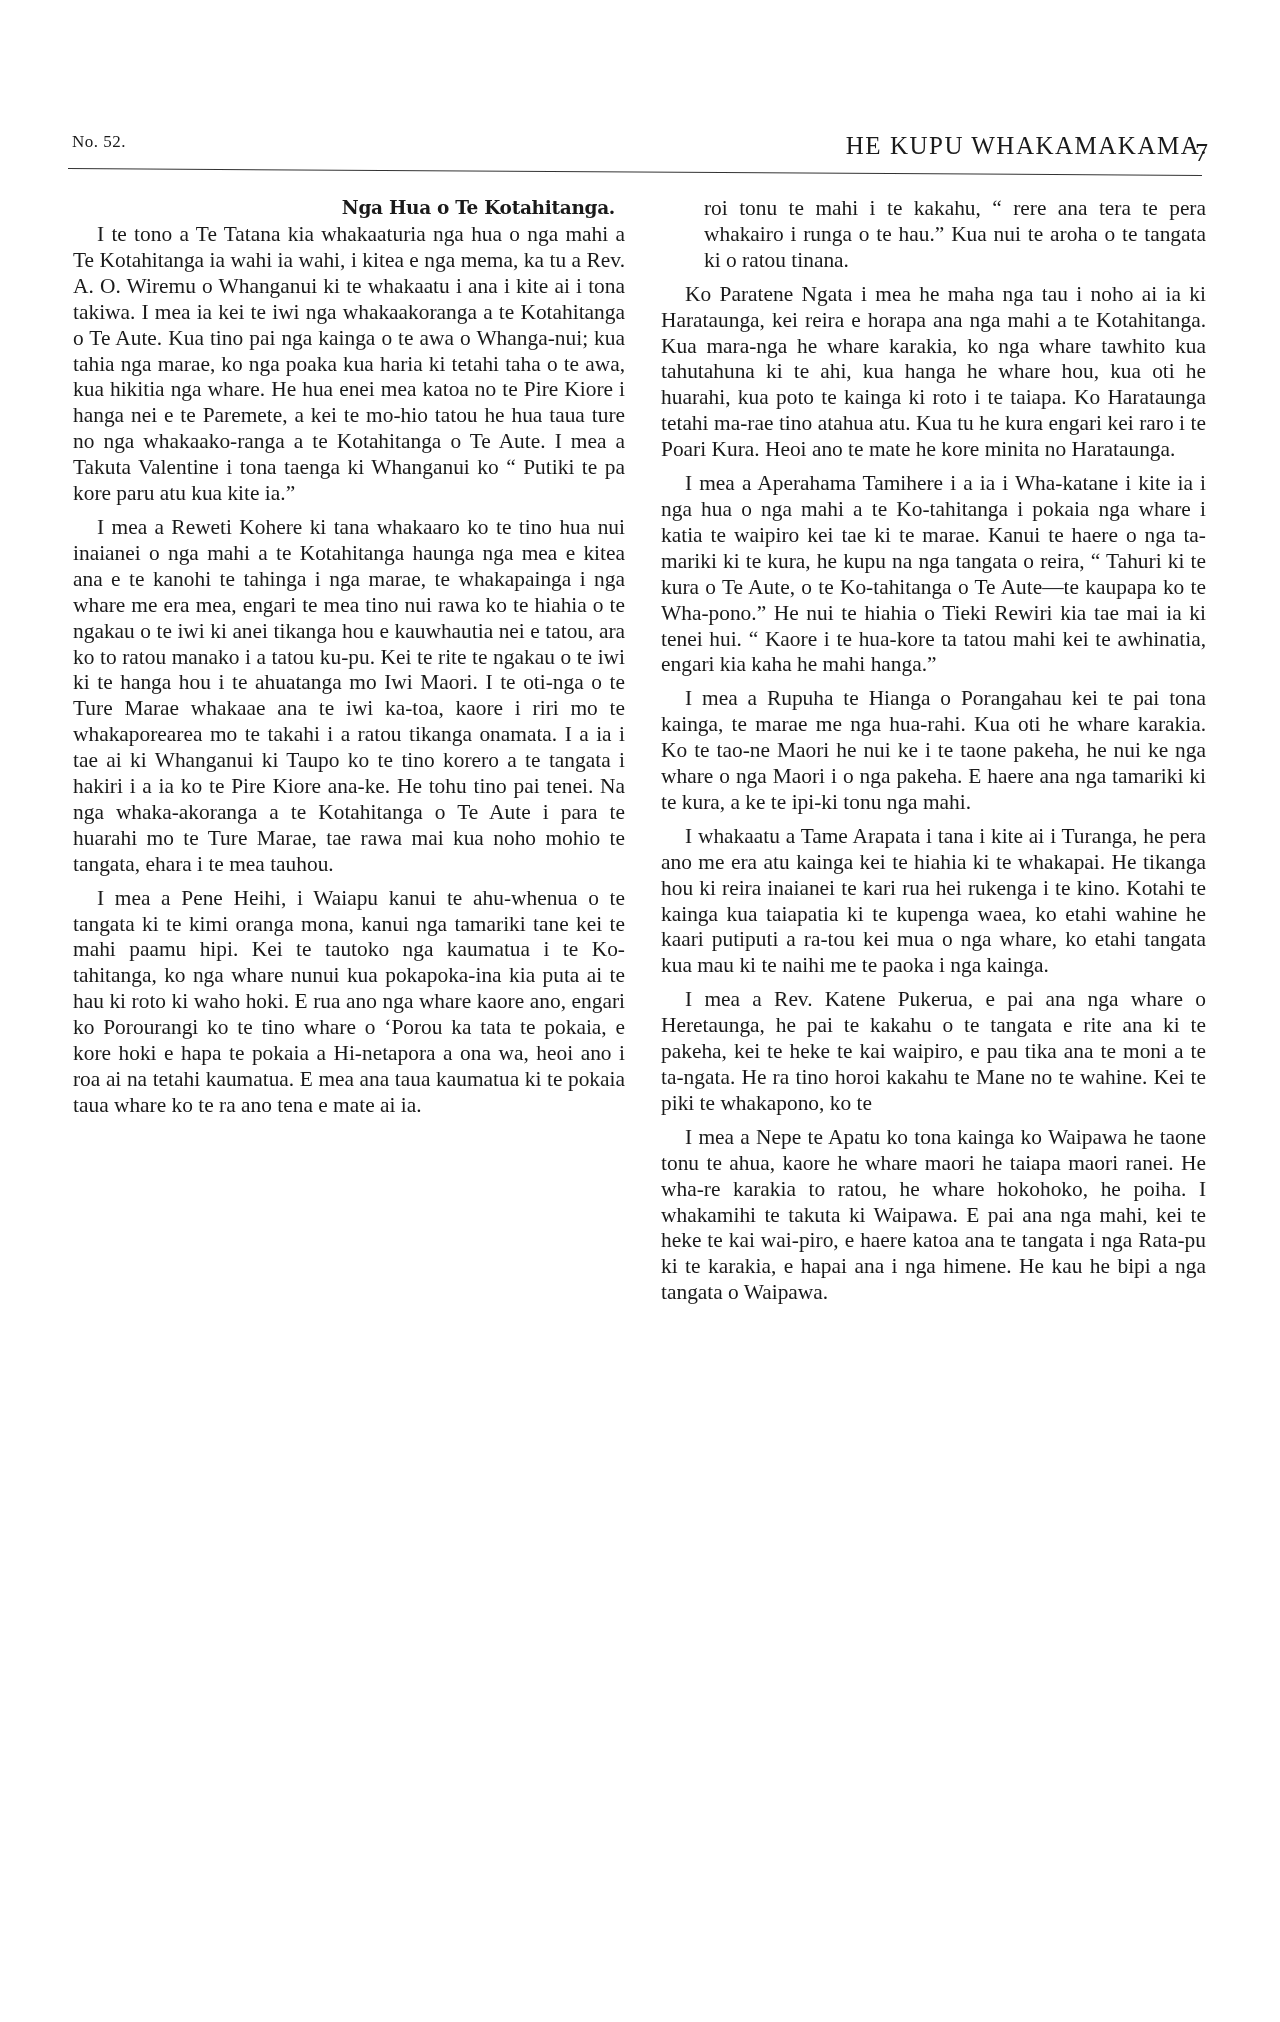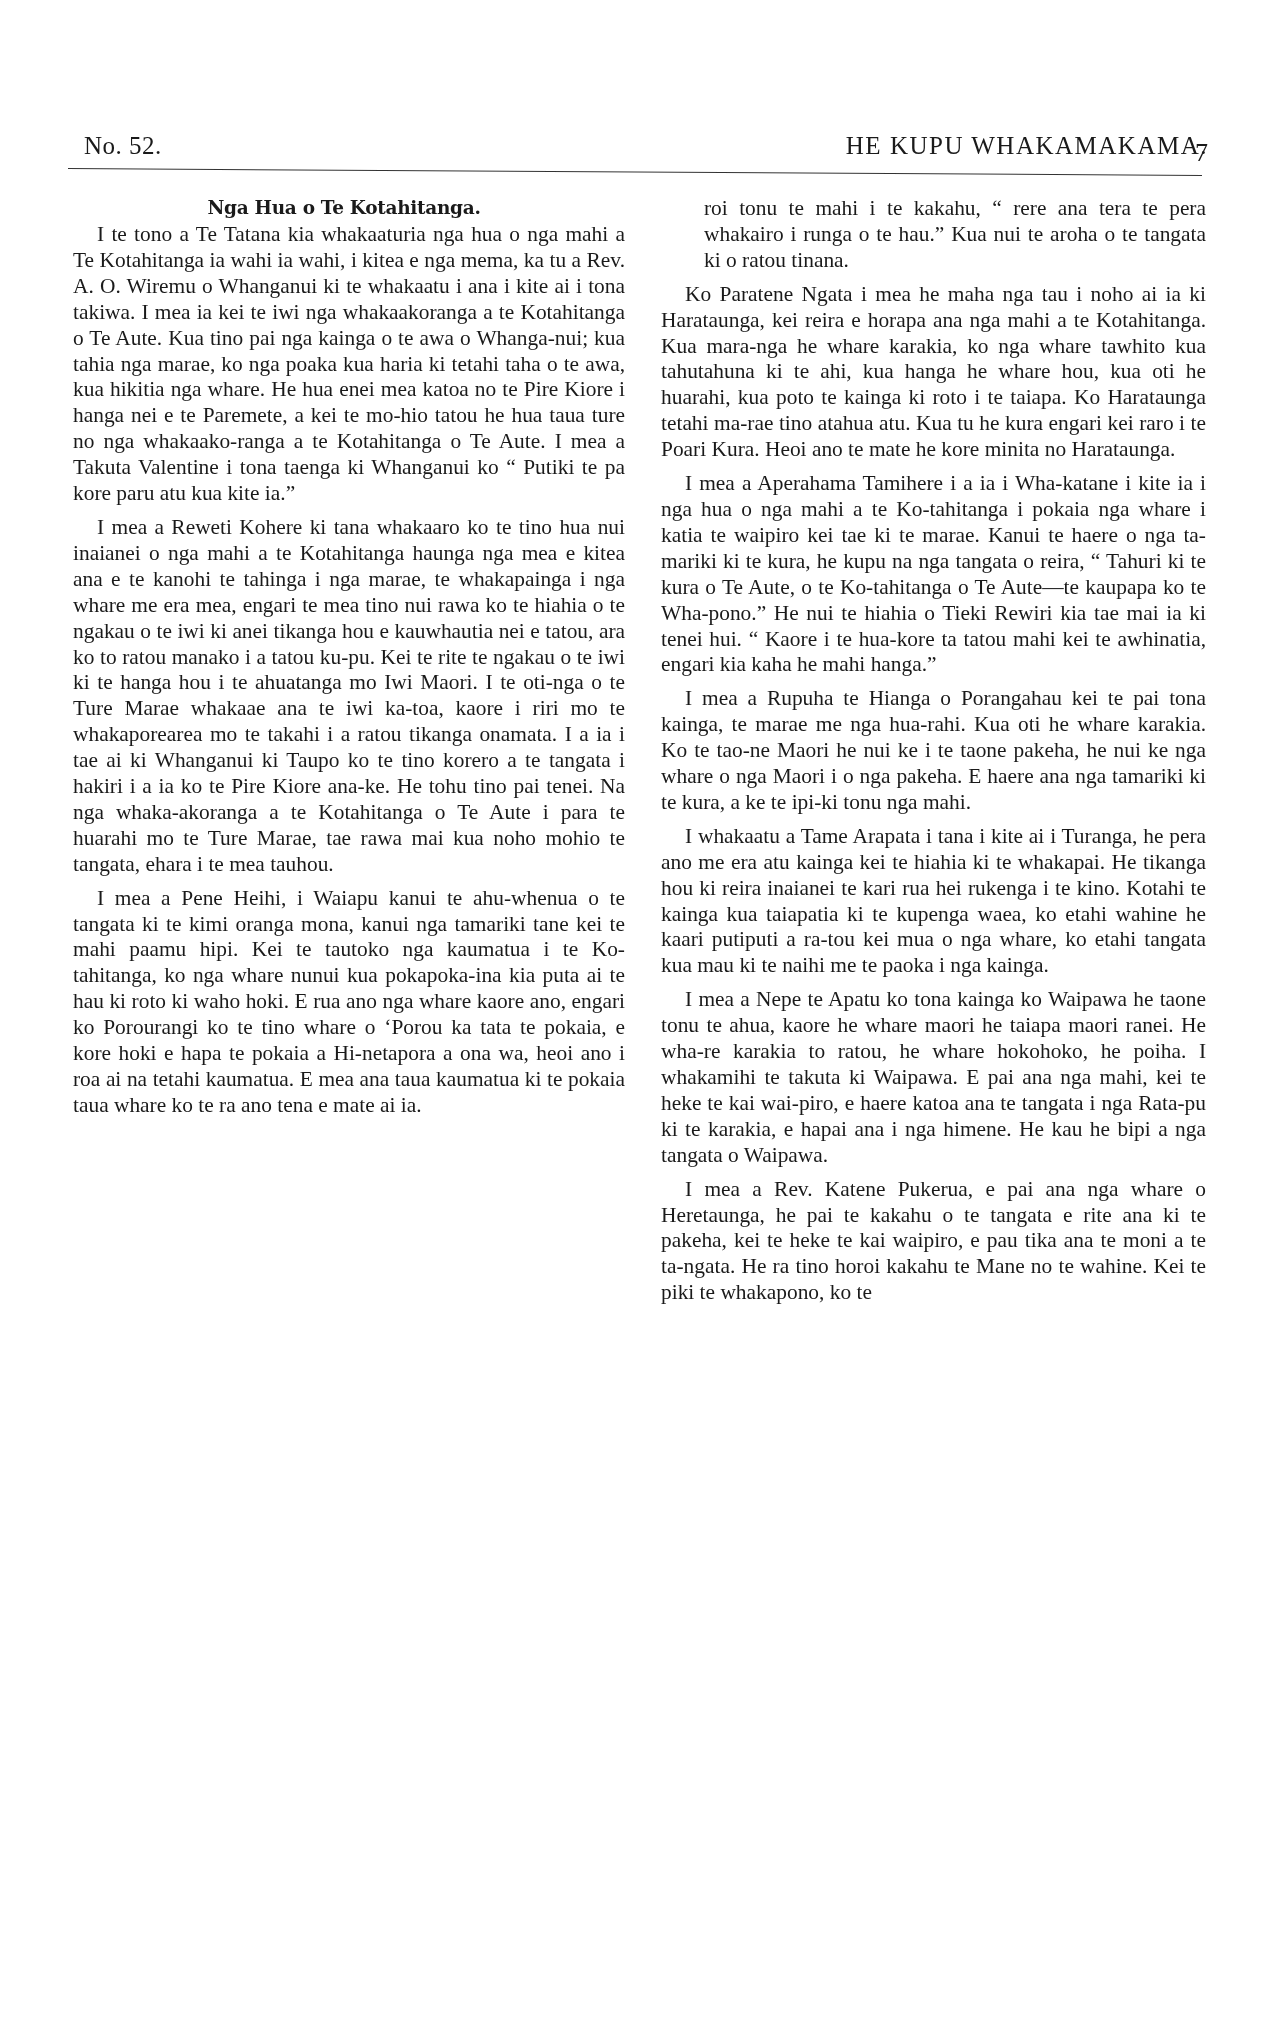--- a/index.html
+++ b/index.html
@@ -17,23 +17,23 @@
   }
   .page-header {
     position: absolute;
     left: 68px;
     top: 118px;
     width: 1140px;
     height: 48px;
   }
   .hdr-issue {
     position: absolute;
-    left: 16px;
+    left: 4px;
     top: 14px;
-    font-size: 25px;
+    font-size: 17px;
     letter-spacing: 0.5px;
   }
   .hdr-title {
     position: absolute;
     left: 0;
     right: 0;
     top: 14px;
     text-align: right;
     font-size: 25px;
     letter-spacing: 1.5px;
@@ -64,21 +64,21 @@
   }
   .col-left {
     left: 73px;
     width: 552px;
   }
   .col-right {
     left: 661px;
     width: 545px;
   }
   .article-heading {
-    text-align: center;
+    text-align: right;
     font-weight: bold;
     font-size: 18.5px;
     line-height: 24px;
     margin: 0 0 2px 0;
     padding-right: 10px;
     font-family: "DejaVu Serif", serif;
     letter-spacing: -0.3px;
   }
   .para {
     margin: 0 0 8px 0;
@@ -105,15 +105,15 @@
   <p class="para">I mea a Reweti Kohere ki tana whakaaro ko te tino hua nui inaianei o nga mahi a te Kotahitanga haunga nga mea e kitea ana e te kanohi te tahinga i nga marae, te whakapainga i nga whare me era mea, engari te mea tino nui rawa ko te hiahia o te ngakau o te iwi ki anei tikanga hou e kauwhautia nei e tatou, ara ko to ratou manako i a tatou ku-pu. Kei te rite te ngakau o te iwi ki te hanga hou i te ahuatanga mo Iwi Maori. I te oti-nga o te Ture Marae whakaae ana te iwi ka-toa, kaore i riri mo te whakaporearea mo te takahi i a ratou tikanga onamata. I a ia i tae ai ki Whanganui ki Taupo ko te tino korero a te tangata i hakiri i a ia ko te Pire Kiore ana-ke. He tohu tino pai tenei. Na nga whaka-akoranga a te Kotahitanga o Te Aute i para te huarahi mo te Ture Marae, tae rawa mai kua noho mohio te tangata, ehara i te mea tauhou.</p>
   <p class="para">I mea a Pene Heihi, i Waiapu kanui te ahu-whenua o te tangata ki te kimi oranga mona, kanui nga tamariki tane kei te mahi paamu hipi. Kei te tautoko nga kaumatua i te Ko-tahitanga, ko nga whare nunui kua pokapoka-ina kia puta ai te hau ki roto ki waho hoki. E rua ano nga whare kaore ano, engari ko Porourangi ko te tino whare o ‘Porou ka tata te pokaia, e kore hoki e hapa te pokaia a Hi-netapora a ona wa, heoi ano i roa ai na tetahi kaumatua. E mea ana taua kaumatua ki te pokaia taua whare ko te ra ano tena e mate ai ia.</p>
 </div>
 
 <div class="column col-right">
   <p class="para no-indent">roi tonu te mahi i te kakahu, “ rere ana tera te pera whakairo i runga o te hau.” Kua nui te aroha o te tangata ki o ratou tinana.</p>
   <p class="para">Ko Paratene Ngata i mea he maha nga tau i noho ai ia ki Harataunga, kei reira e horapa ana nga mahi a te Kotahitanga. Kua mara-nga he whare karakia, ko nga whare tawhito kua tahutahuna ki te ahi, kua hanga he whare hou, kua oti he huarahi, kua poto te kainga ki roto i te taiapa. Ko Harataunga tetahi ma-rae tino atahua atu. Kua tu he kura engari kei raro i te Poari Kura. Heoi ano te mate he kore minita no Harataunga.</p>
   <p class="para">I mea a Aperahama Tamihere i a ia i Wha-katane i kite ia i nga hua o nga mahi a te Ko-tahitanga i pokaia nga whare i katia te waipiro kei tae ki te marae. Kanui te haere o nga ta-mariki ki te kura, he kupu na nga tangata o reira, “ Tahuri ki te kura o Te Aute, o te Ko-tahitanga o Te Aute—te kaupapa ko te Wha-pono.” He nui te hiahia o Tieki Rewiri kia tae mai ia ki tenei hui. “ Kaore i te hua-kore ta tatou mahi kei te awhinatia, engari kia kaha he mahi hanga.”</p>
   <p class="para">I mea a Rupuha te Hianga o Porangahau kei te pai tona kainga, te marae me nga hua-rahi. Kua oti he whare karakia. Ko te tao-ne Maori he nui ke i te taone pakeha, he nui ke nga whare o nga Maori i o nga pakeha. E haere ana nga tamariki ki te kura, a ke te ipi-ki tonu nga mahi.</p>
   <p class="para">I whakaatu a Tame Arapata i tana i kite ai i Turanga, he pera ano me era atu kainga kei te hiahia ki te whakapai. He tikanga hou ki reira inaianei te kari rua hei rukenga i te kino. Kotahi te kainga kua taiapatia ki te kupenga waea, ko etahi wahine he kaari putiputi a ra-tou kei mua o nga whare, ko etahi tangata kua mau ki te naihi me te paoka i nga kainga.</p>
+  <p class="para">I mea a Rev. Katene Pukerua, e pai ana nga whare o Heretaunga, he pai te kakahu o te tangata e rite ana ki te pakeha, kei te heke te kai waipiro, e pau tika ana te moni a te ta-ngata. He ra tino horoi kakahu te Mane no te wahine. Kei te piki te whakapono, ko te</p>
   <p class="para">I mea a Nepe te Apatu ko tona kainga ko Waipawa he taone tonu te ahua, kaore he whare maori he taiapa maori ranei. He wha-re karakia to ratou, he whare hokohoko, he poiha. I whakamihi te takuta ki Waipawa. E pai ana nga mahi, kei te heke te kai wai-piro, e haere katoa ana te tangata i nga Rata-pu ki te karakia, e hapai ana i nga himene. He kau he bipi a nga tangata o Waipawa.</p>
-  <p class="para">I mea a Rev. Katene Pukerua, e pai ana nga whare o Heretaunga, he pai te kakahu o te tangata e rite ana ki te pakeha, kei te heke te kai waipiro, e pau tika ana te moni a te ta-ngata. He ra tino horoi kakahu te Mane no te wahine. Kei te piki te whakapono, ko te</p>
 </div>
 
 </body></html>

